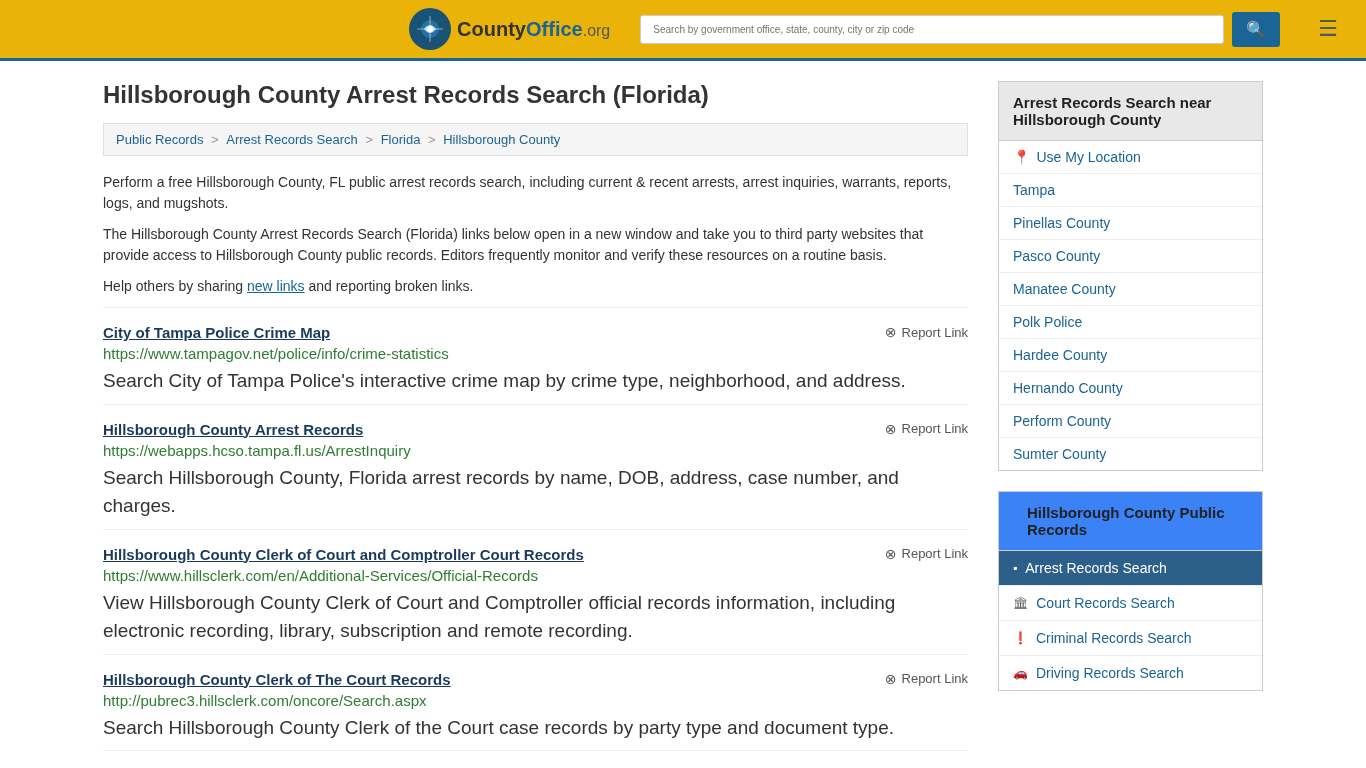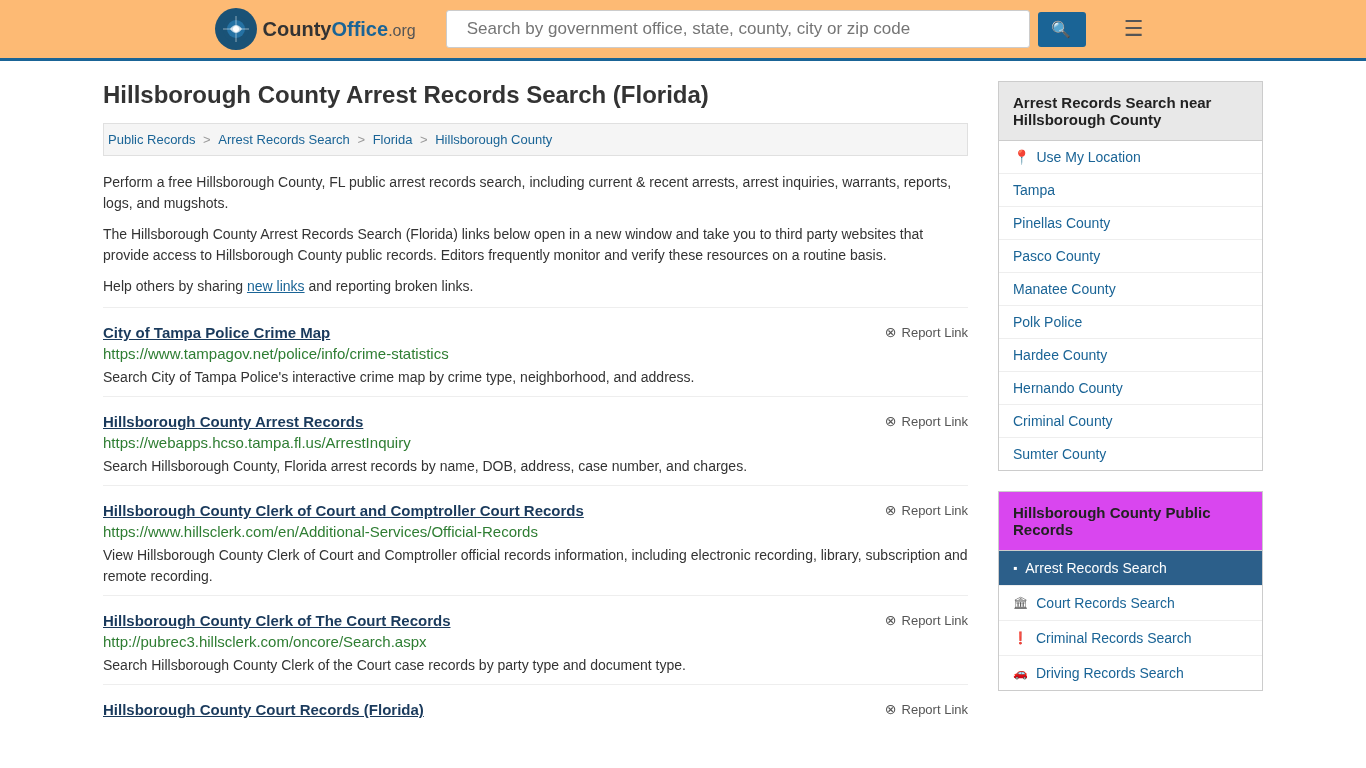--- a/index.html
+++ b/index.html
@@ -1,25 +1,25 @@
 <!DOCTYPE html>
 <html><head>
   <meta charset="utf-8">
   <style>
     * { box-sizing: border-box; margin: 0; padding: 0; }
     body { font-family: Arial, sans-serif; font-size: 14px; color: #333; background: #fff; }
 
     
     #header {
-      background: #fdba74;
+      background: #eab308;
       border-bottom: 3px solid #1a6496;
       padding: 8px 20px;
       display: flex;
       align-items: center;
-      justify-content: center;
+      justify-content: flex-end;
     }
     #logo-area {
       display: flex;
       align-items: center;
       gap: 6px;
     }
     #logo-circle {
       width: 42px;
       height: 42px;
       background: #1a5276;
@@ -39,24 +39,24 @@
     #search-area {
       display: flex;
       align-items: center;
       gap: 8px;
       flex: 1;
       max-width: 640px;
       margin: 0 30px;
     }
     #search-input {
       flex: 1;
-      padding: 8px 20px;
+      padding: 8px 12px;
       border: 1px solid #ccc;
       border-radius: 3px;
-      font-size: 17px;
+      font-size: 10px;
       color: #999;
     }
     #search-btn {
       background: #1a6496;
       border: none;
       color: white;
       padding: 8px 14px;
       border-radius: 3px;
       cursor: pointer;
       font-size: 16px;
@@ -91,21 +91,21 @@
       font-size: 24px;
       font-weight: bold;
       color: #333;
       margin-bottom: 14px;
     }
 
     
     #breadcrumb {
       background: #f5f5f5;
       border: 1px solid #e0e0e0;
-      padding: 8px 4px;
+      padding: 8px 12px;
       margin-bottom: 16px;
       font-size: 13px;
       color: #555;
     }
     #breadcrumb a { color: #1a6496; text-decoration: none; }
     #breadcrumb span { margin: 0 4px; color: #999; }
 
     
     .desc-para {
       font-size: 14px;
@@ -144,21 +144,21 @@
       background: none;
       border: none;
     }
     .report-icon { font-size: 14px; }
     .link-url {
       color: #2e7d32;
       font-size: 15px;
       margin-bottom: 5px;
     }
     .link-desc {
-      font-size: 14px;
+      font-size: 19px;
       color: #333;
       line-height: 1.5;
     }
 
     
     #sidebar-near-title {
       background: #e8e8e8;
       padding: 12px 14px;
       font-size: 15px;
       font-weight: bold;
@@ -179,22 +179,22 @@
     .sidebar-near-item:last-child { border-bottom: none; }
     .sidebar-near-item a { color: #1a6496; text-decoration: none; }
     .sidebar-near-item.location {
       display: flex;
       align-items: center;
       gap: 6px;
     }
     .pin-icon { color: #555; font-size: 14px; }
 
     #sidebar-records-title {
-      background: #d946ef;
-      padding: 12px 14px;
+      background: #3b82f6;
+      padding: 12px 28px;
       font-size: 15px;
       font-weight: bold;
       color: #222;
       margin-bottom: 0;
       border: 1px solid #ccc;
     }
     #sidebar-records-list {
       border: 1px solid #ccc;
       border-top: none;
     }
@@ -345,21 +345,21 @@
       <div class="sidebar-near-item">
         <a href="#">Polk Police</a>
       </div>
       <div class="sidebar-near-item">
         <a href="#">Hardee County</a>
       </div>
       <div class="sidebar-near-item">
         <a href="#">Hernando County</a>
       </div>
       <div class="sidebar-near-item">
-        <a href="#">Criminal County</a>
+        <a href="#">Perform County</a>
       </div>
       <div class="sidebar-near-item">
         <a href="#">Sumter County</a>
       </div>
     </div>
 
     <div id="sidebar-records-title">Hillsborough County Public Records</div>
     <div id="sidebar-records-list">
       <div class="sidebar-record-item active">
         <span class="rec-icon">▪</span>

